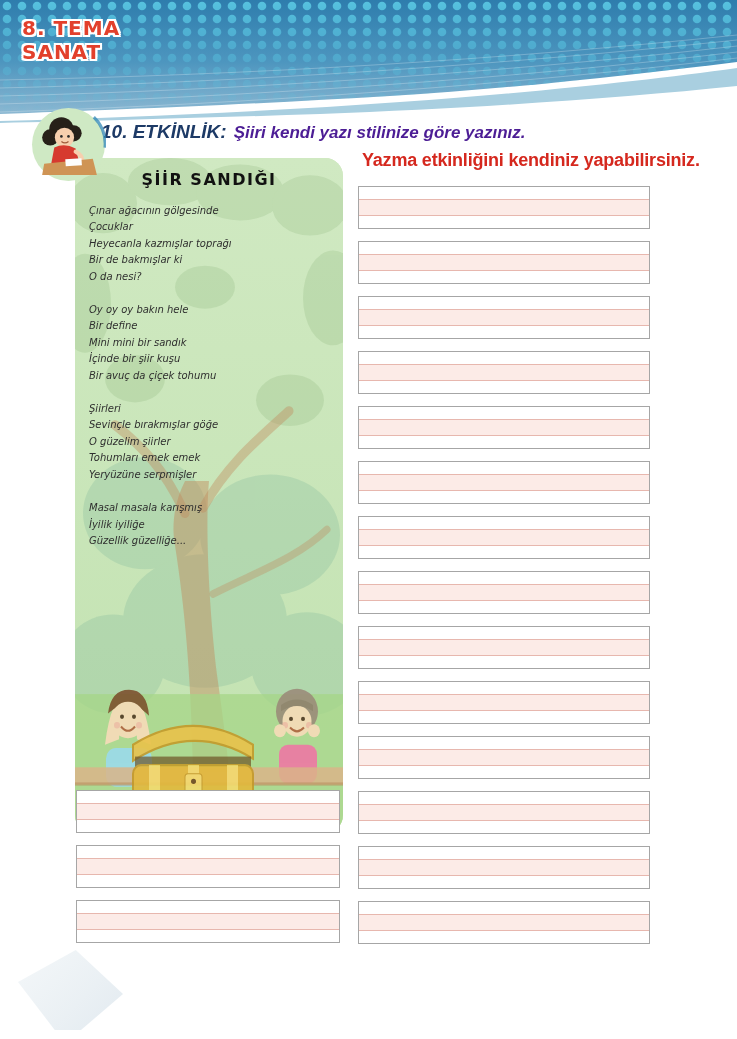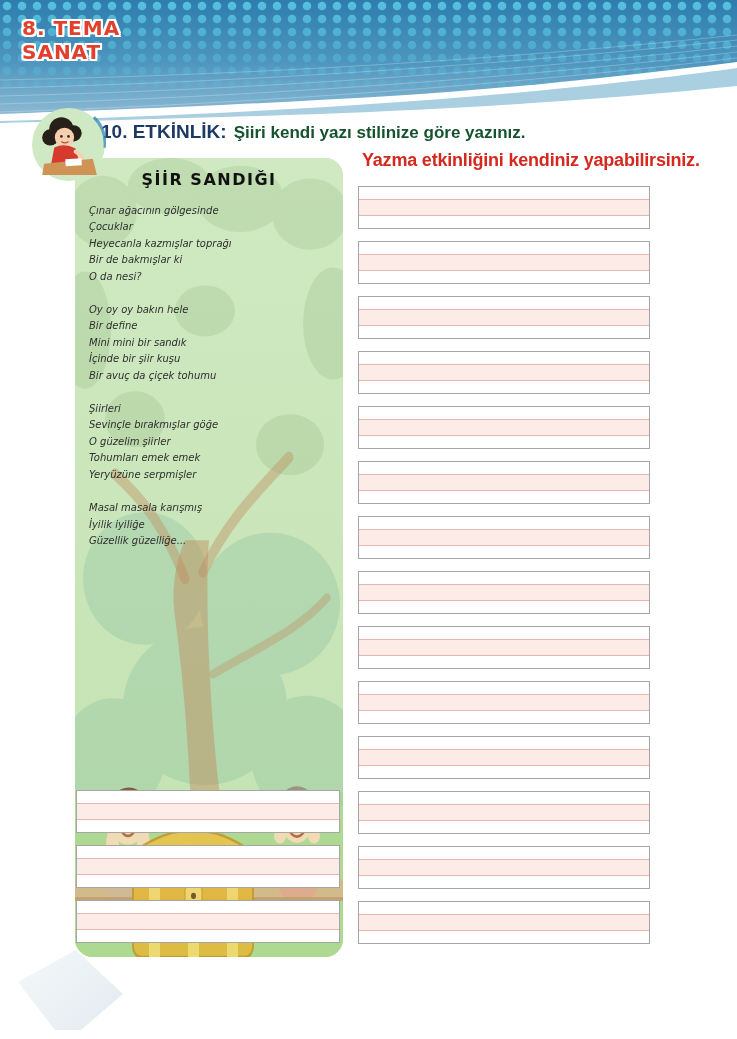--- a/index.html
+++ b/index.html
@@ -9,28 +9,28 @@
   
   #banner{position:absolute;left:0;top:0;width:737px;height:130px;}
   #tema{position:absolute;left:22px;top:16px;z-index:5;
         font-family:"DejaVu Sans",sans-serif;font-weight:bold;font-size:20px;line-height:24px;
         letter-spacing:1px;color:#e2402c;
         text-shadow:-2px -2px 0 #fff,2px -2px 0 #fff,-2px 2px 0 #fff,2px 2px 0 #fff,
                     0 -2px 0 #fff,0 2px 0 #fff,-2px 0 0 #fff,2px 0 0 #fff;}
 
   
   #avatar{position:absolute;left:31px;top:107px;width:75px;height:75px;z-index:6;}
-  #activity-line{position:absolute;left:101px;top:121px;display:flex;align-items:baseline;z-index:4;}
+  #activity-line{position:absolute;left:101px;top:121px;display:flex;align-items:baseline;z-index:4;font-style:italic;}
   #activity-label{font-size:19px;font-weight:bold;color:#1d3a66;}
-  #activity-instruction{font-size:17px;font-weight:bold;color:#14532d;margin-left:7px;}
+  #activity-instruction{font-size:17px;font-weight:bold;color:#4c1d95;margin-left:7px;}
   #note{position:absolute;left:362px;top:150px;font-size:18px;font-weight:bold;
         letter-spacing:-0.2px;color:#d5281e;z-index:4;text-align:center;}
 
   
-  #poem-card{position:absolute;left:75px;top:158px;width:268px;height:799px;
+  #poem-card{position:absolute;left:75px;top:158px;width:268px;height:675px;
              border-radius:18px;overflow:hidden;background:#cde7bd;}
   #poem-scene{position:absolute;left:0;top:0;width:100%;height:100%;}
   #poem-text{position:relative;z-index:2;padding:12px 14px 0 14px;
              font-family:"DejaVu Sans",sans-serif;color:#2e2e2e;}
   #poem-title{text-align:center;font-weight:bold;font-size:16px;letter-spacing:1.5px;
               color:#111;margin-bottom:14px;}
   .stanza{margin-bottom:17px;}
   .pline{font-style:italic;font-size:10px;line-height:16.4px;white-space:nowrap;}
   #poem-author{text-align:right;font-weight:bold;font-size:15px;color:#222;
                padding-right:4px;margin-top:12px;}

